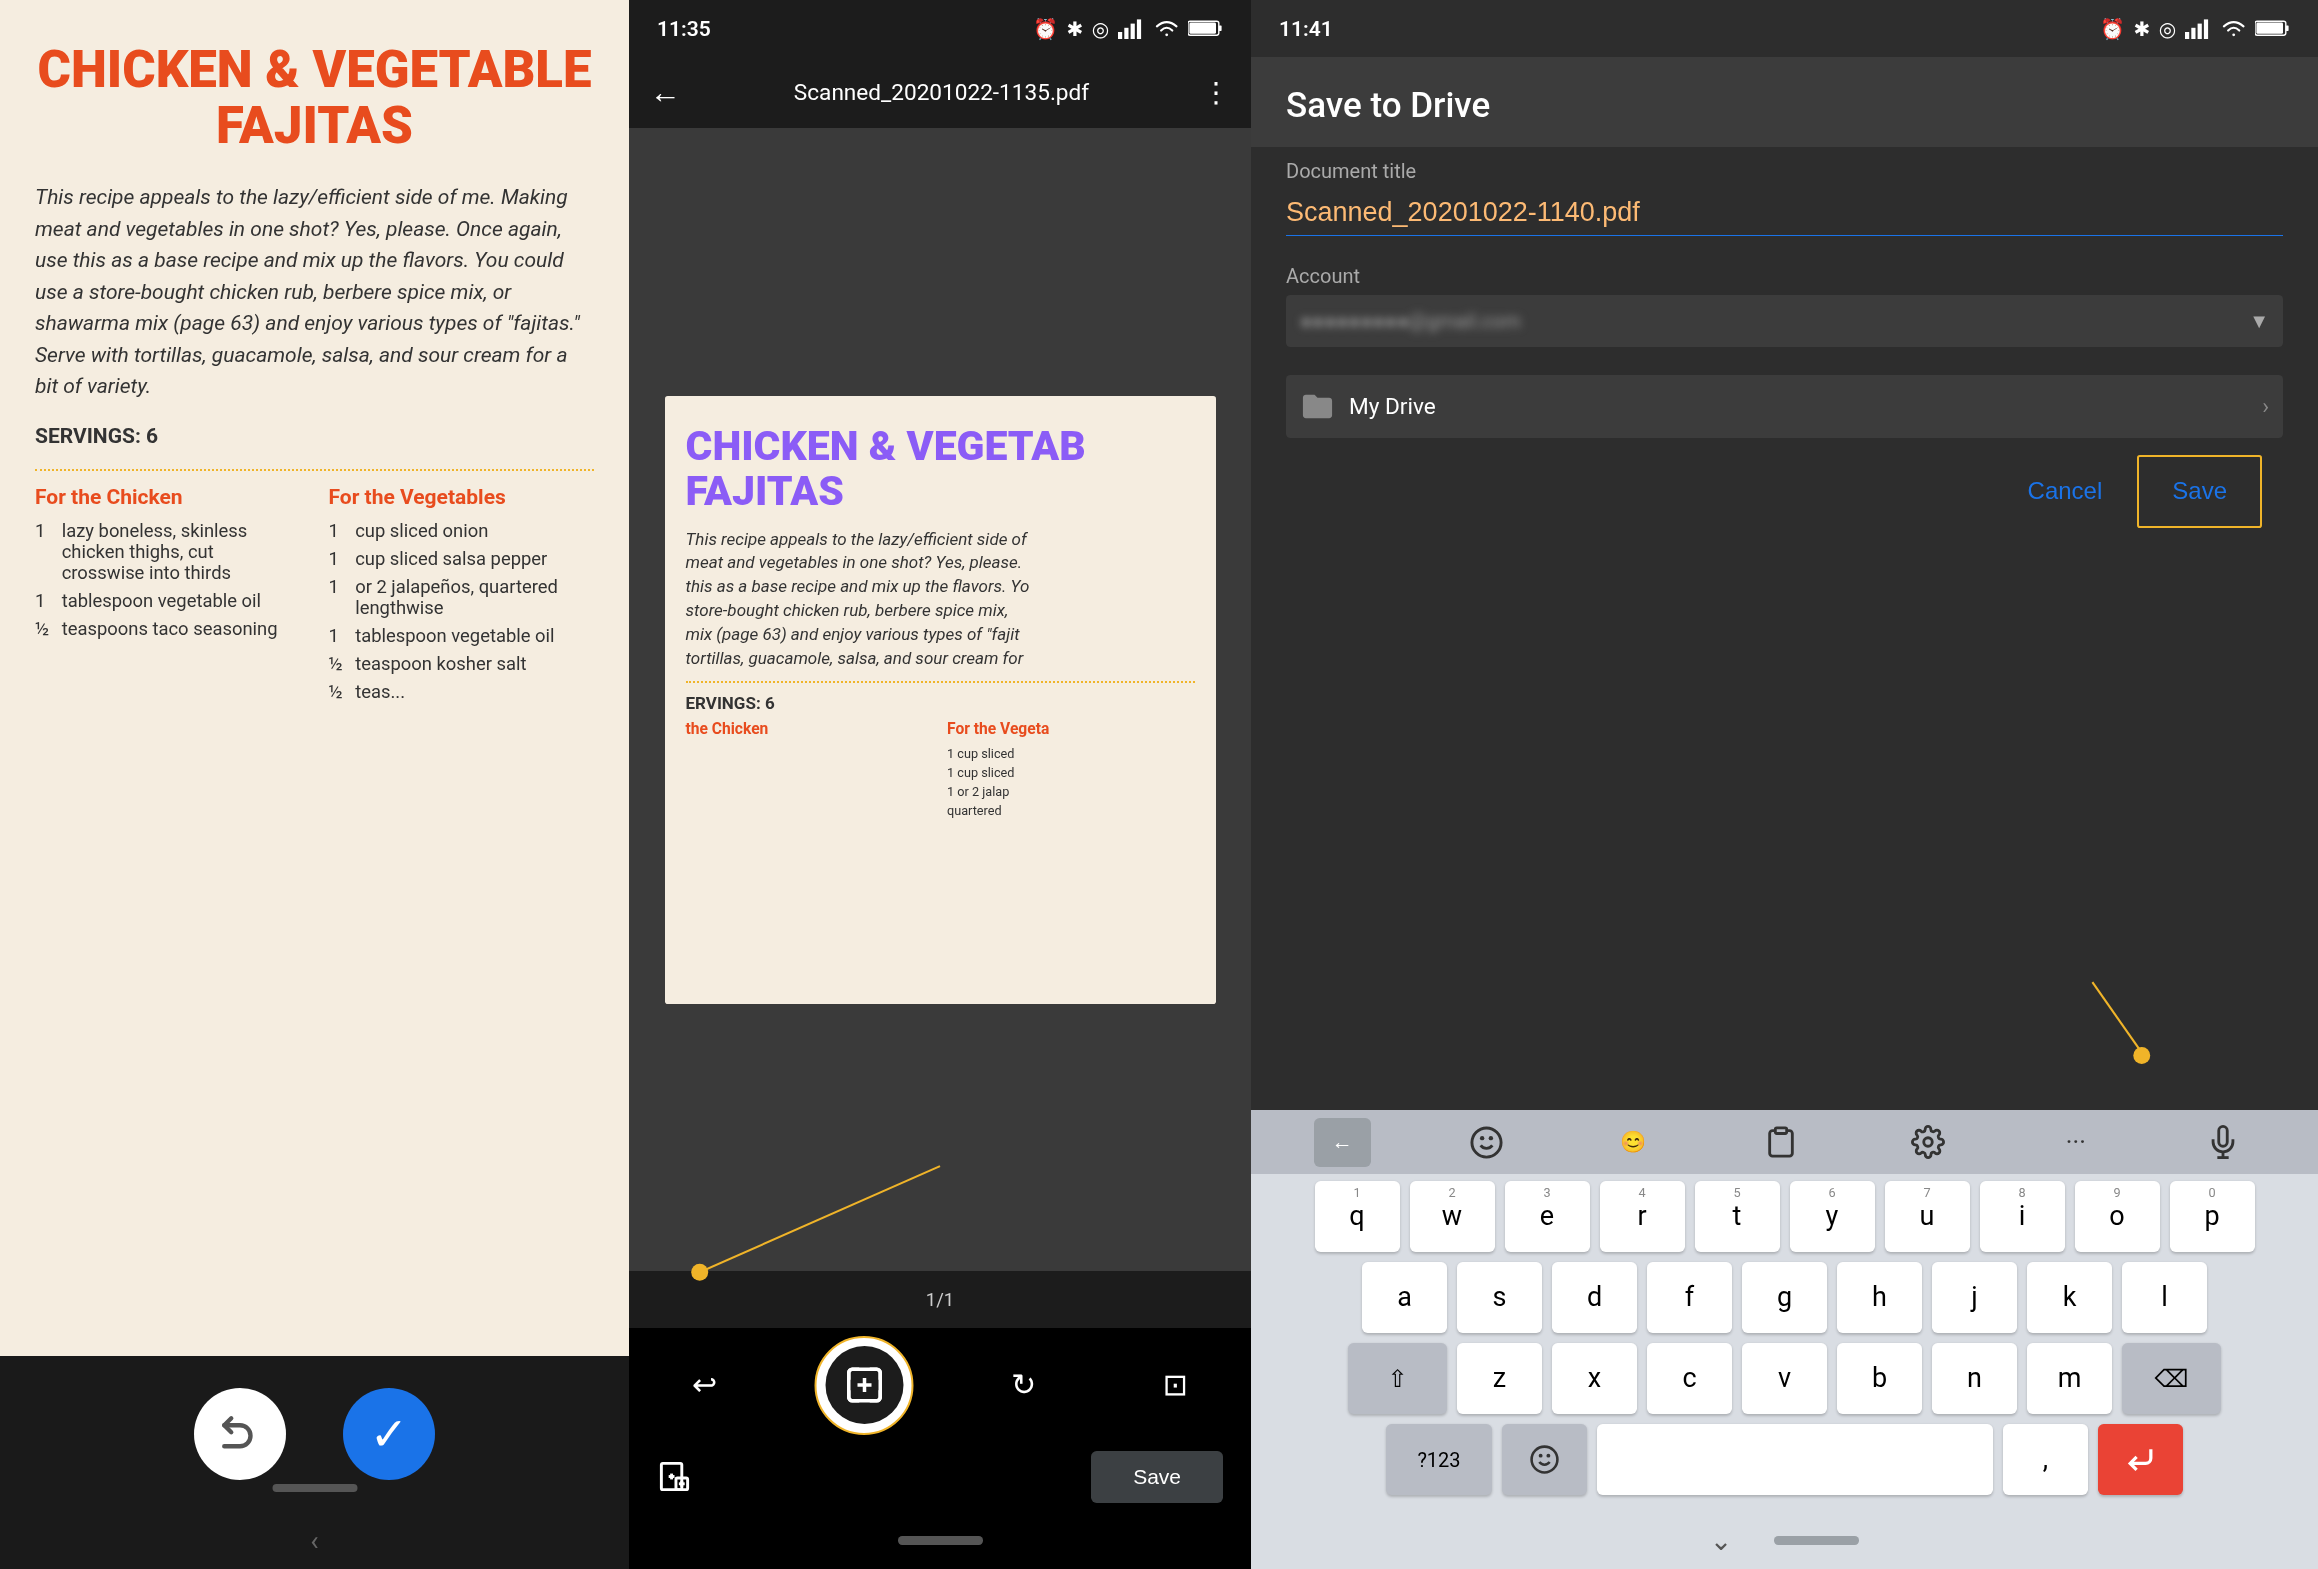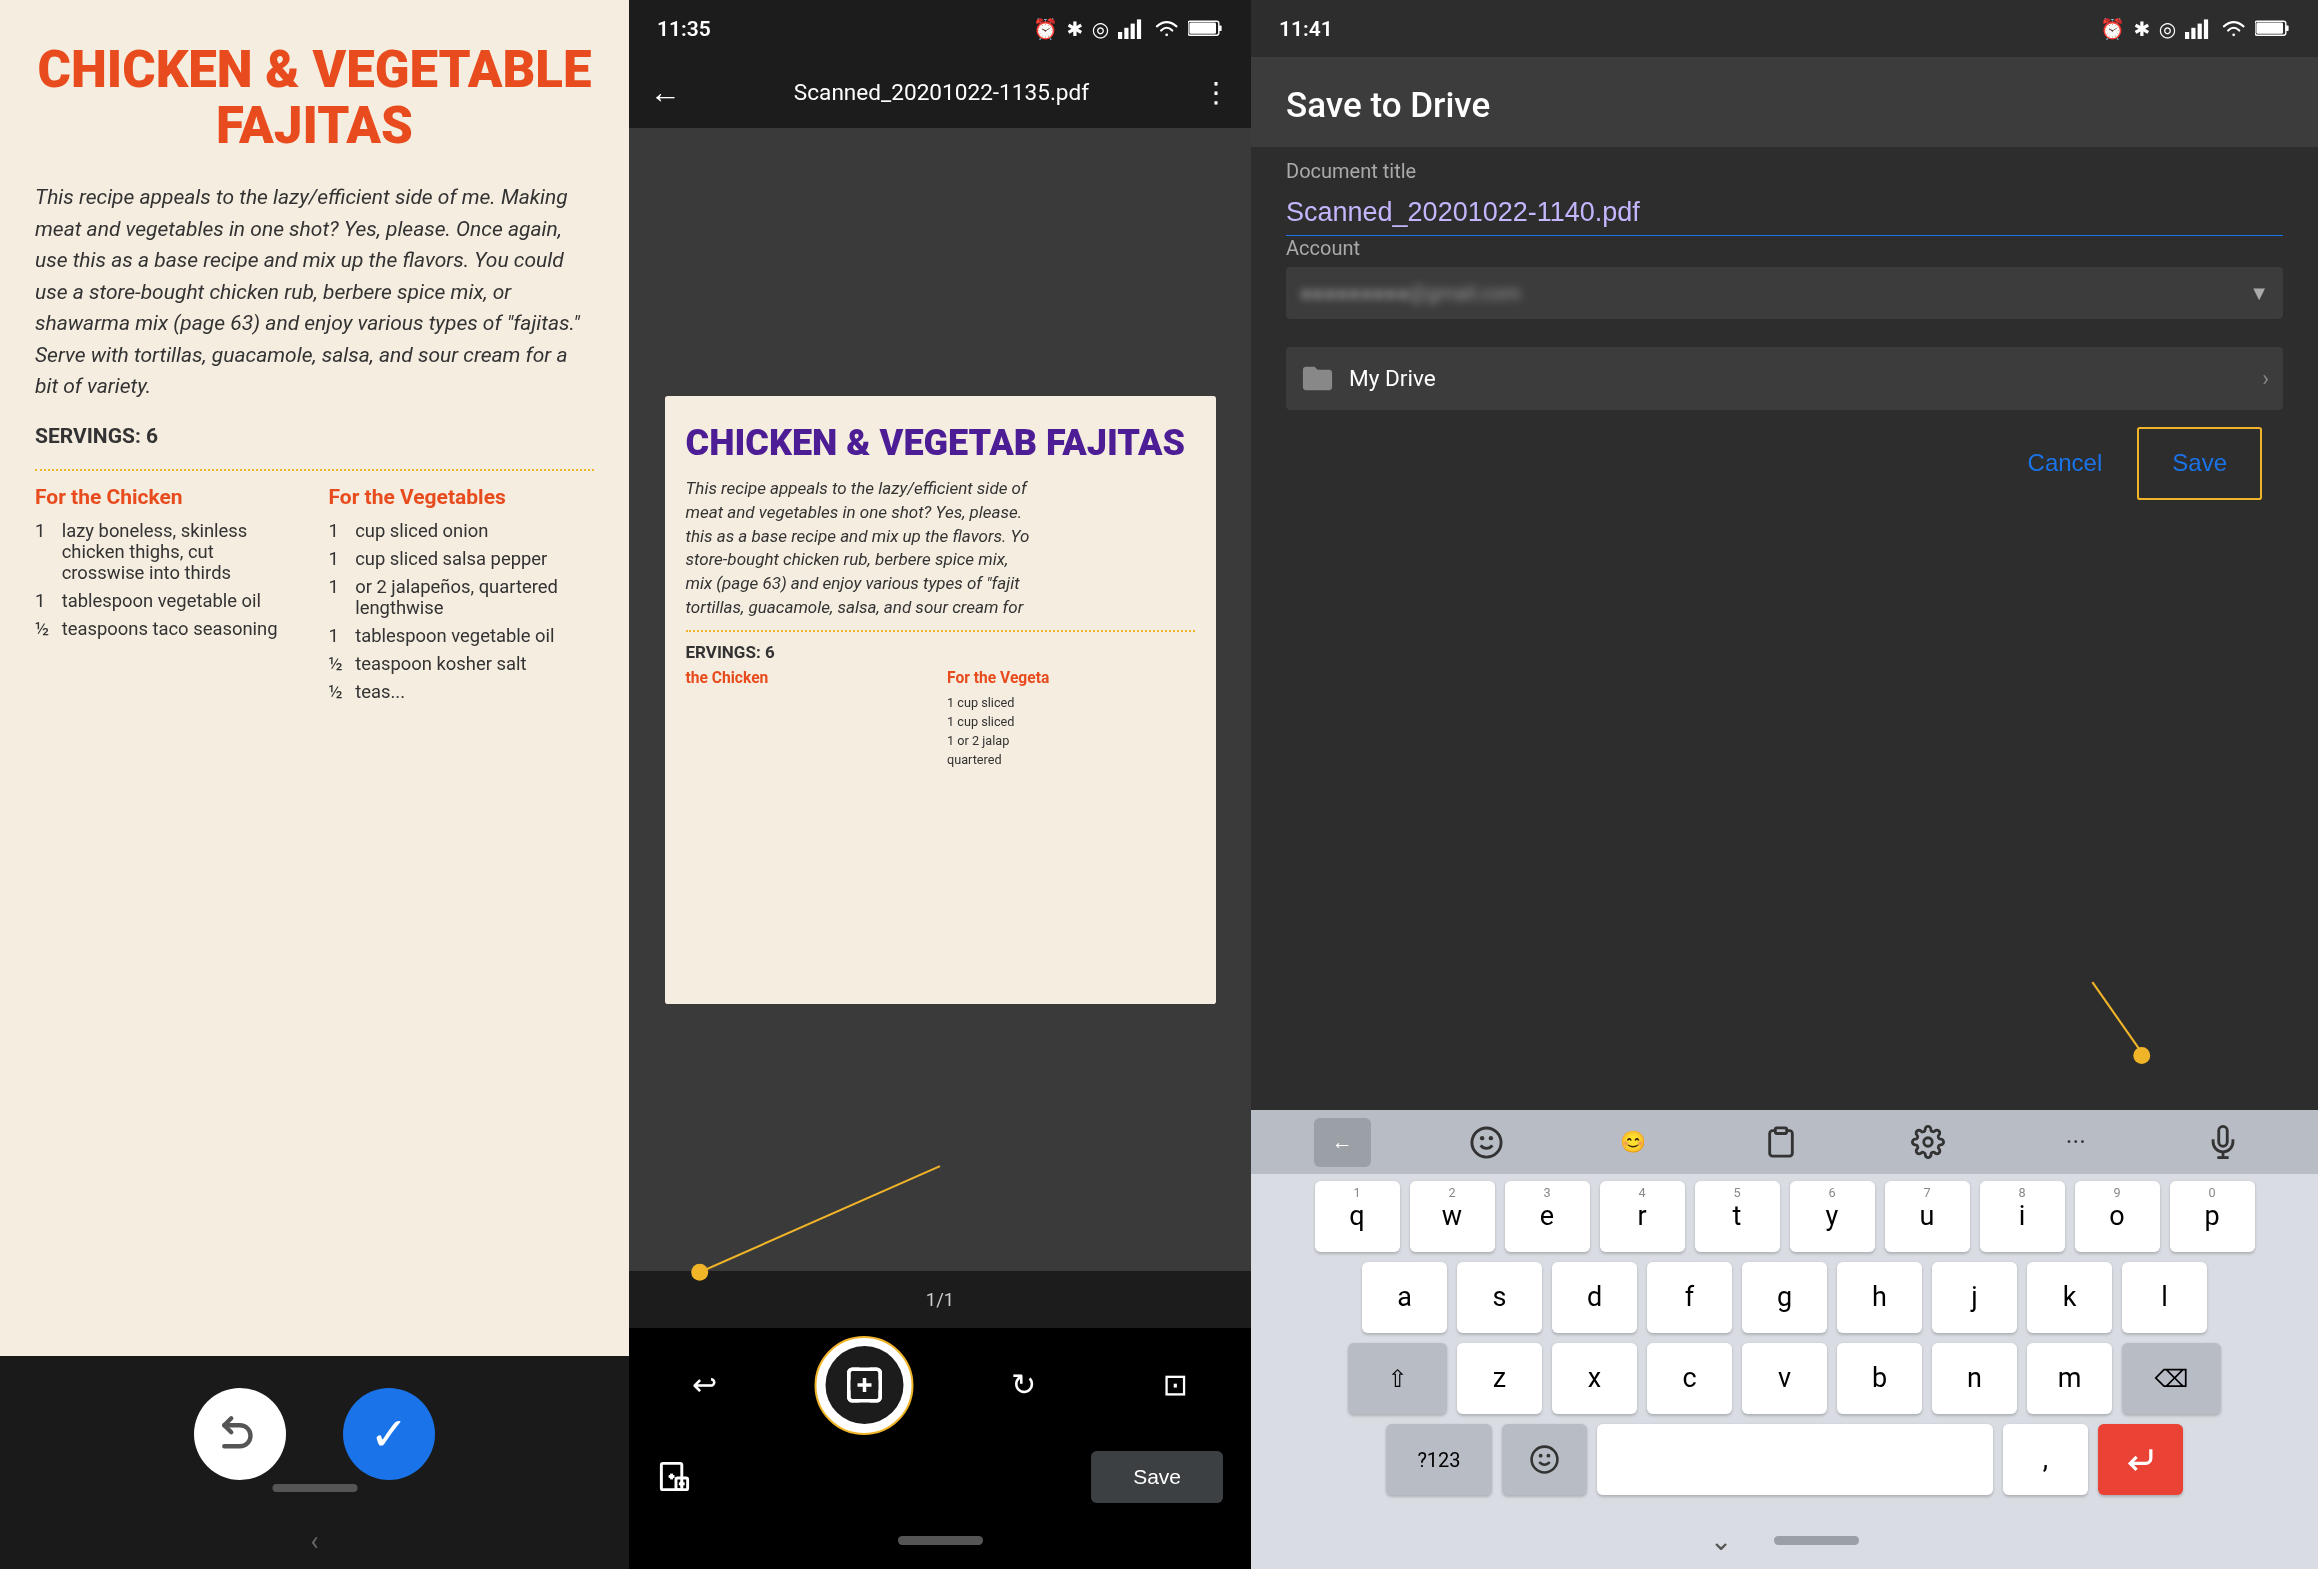--- a/index.html
+++ b/index.html
@@ -156,23 +156,23 @@
     .pdf-page {
       width: 551px;
       height: 608px;
       background: #f5ede0;
       border-radius: 2.8px;
       padding: 28px 21px;
       overflow: hidden;
       position: relative;
     }
     .pdf-recipe-title {
-      font-size: 36px;
+      font-size: 41px;
       font-weight: 900;
-      color: #4c1d95;
+      color: #8b5cf6;
       text-transform: uppercase;
       line-height: 1.1;
       margin-bottom: 14px;
     }
     .pdf-intro {
       font-size: 17px;
       color: #333;
       line-height: 1.4;
       margin-bottom: 10.6px;
       font-style: italic;
@@ -259,23 +259,24 @@
       color: #aaa;
       font-size: 20px;
       margin-bottom: 7px;
       display: block;
     }
     .form-input {
       width: 100%;
       background: transparent;
       border: none;
       border-bottom: 1.4px solid #1a73e8;
-      color: #c4b5fd;
+      color: #fdba74;
       font-size: 27px;
       padding: 7px 0;
+      margin-bottom: 28px;
       outline: none;
     }
     .account-dropdown {
       width: 100%;
       background: #3c3c3c;
       border: none;
       border-radius: 4.2px;
       color: #aaa;
       font-size: 21px;
       padding: 14px 14px;

